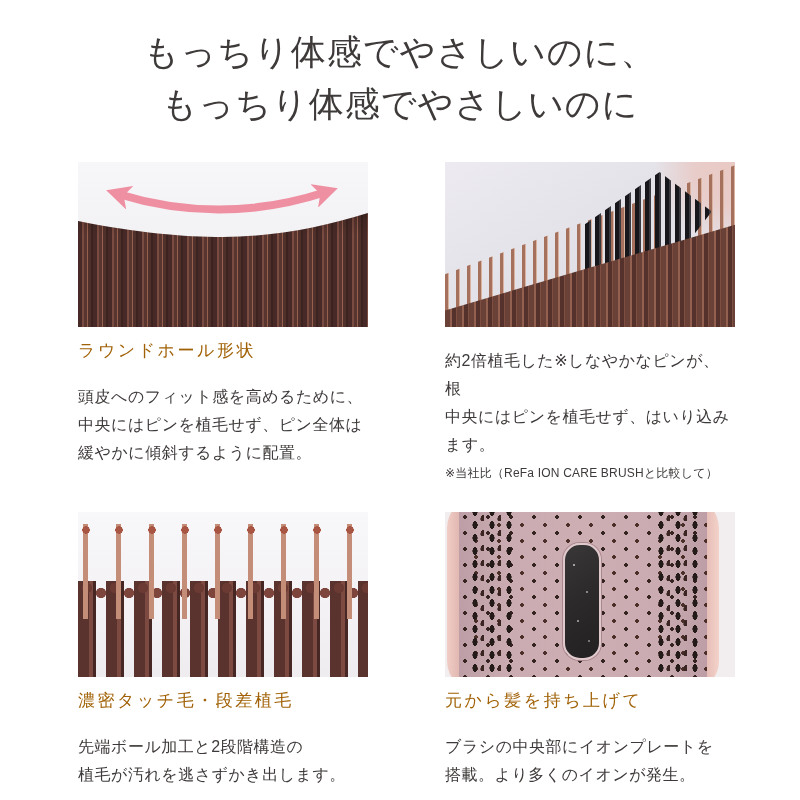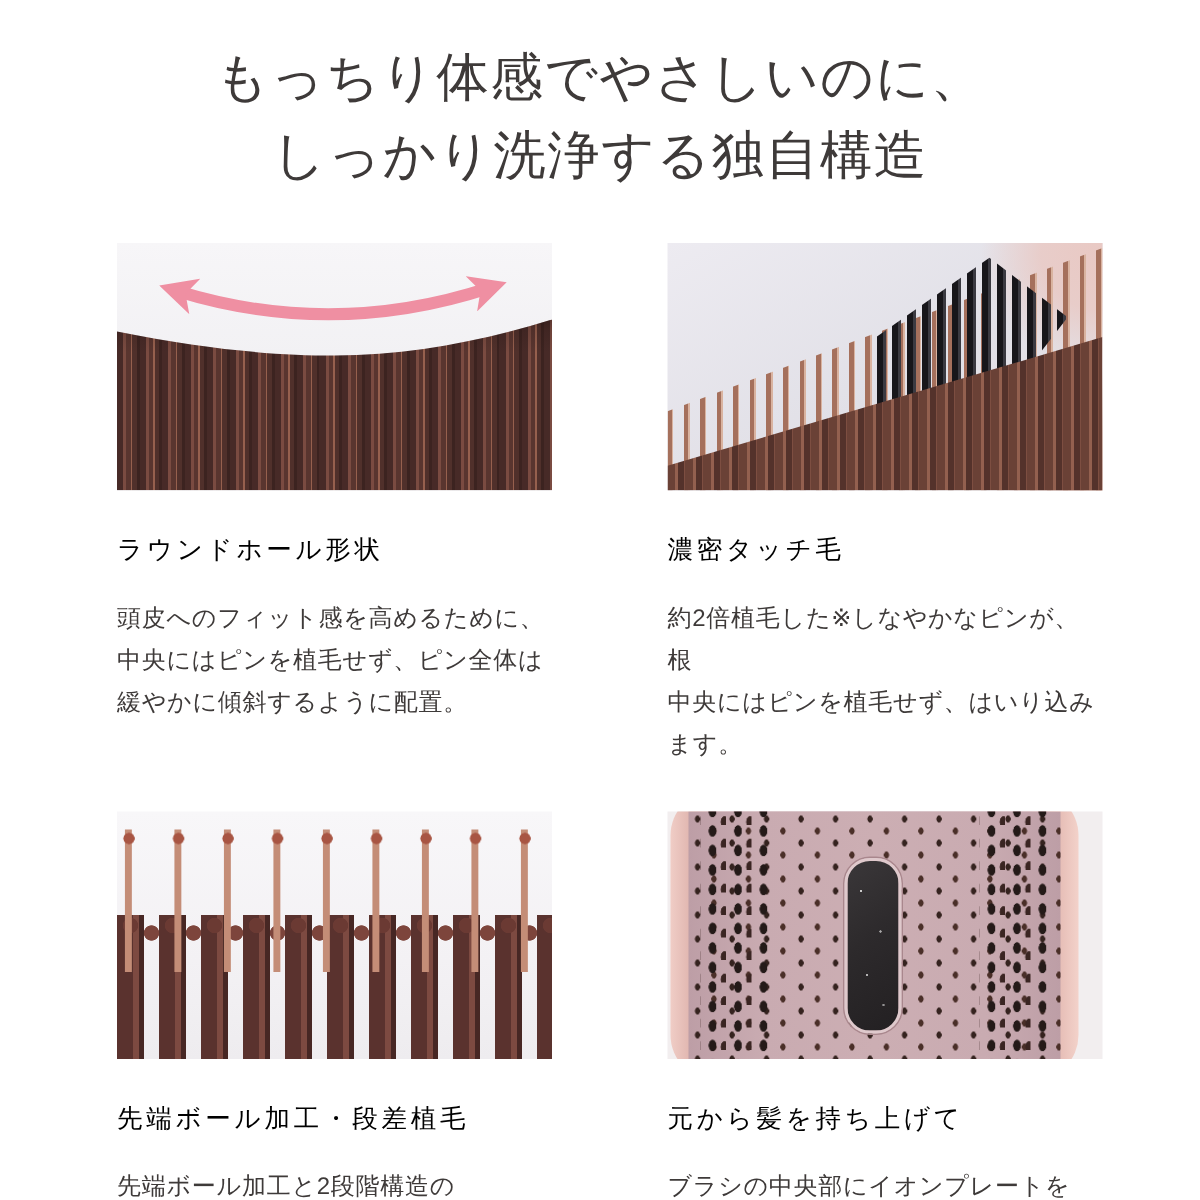--- a/index.html
+++ b/index.html
@@ -21,22 +21,22 @@
   .grid{
     margin-top:32px;padding-left:78px;
     display:grid;grid-template-columns:290px 290px;
     column-gap:77px;row-gap:30px;
   }
   .feature{width:290px;}
   .img{
     width:290px;height:165px;position:relative;overflow:hidden;
   }
   .f-heading{
-    margin:28px 0 0 0;font-size:17px;font-weight:500;
-    letter-spacing:2.5px;line-height:24px;color:#000000;
+    margin:12px 0 0 0;font-size:17px;font-weight:500;
+    letter-spacing:2.5px;line-height:24px;color:#a16207;
   }
   .f-body{
     margin:20px 0 0 0;font-size:16px;line-height:28px;
     letter-spacing:0.5px;white-space:pre-line;color:#3e3a39;
   }
   .f-note{
     margin:6px 0 0 0;font-size:12px;line-height:17px;
     letter-spacing:0.2px;white-space:nowrap;color:#3e3a39;
   }
 
@@ -148,21 +148,21 @@
     box-shadow:0 0 0 1px #a9878d;
   }
 </style>
 </head>
 <body>
 
 <div class="page">
 
   <h1 class="title">
     <span>もっちり体感でやさしいのに、</span><br>
-    <span>しっかり洗浄する独自構造</span>
+    <span>もっちり体感でやさしいのに</span>
   </h1>
 
   <div class="grid">
 
     <section class="feature">
       <div class="img img1">
         <svg class="arrow" viewBox="0 0 260 46">
           <defs>
             <marker id="ah" viewBox="0 0 10 10" markerWidth="3.1" markerHeight="3.1" refX="5" refY="5" orient="auto-start-reverse" markerUnits="strokeWidth">
               <path d="M0,0 L10,5 L0,10 L2.6,5 Z" fill="#ef8fa2"></path>
@@ -177,31 +177,31 @@
 中央にはピンを植毛せず、ピン全体は
 緩やかに傾斜するように配置。</p>
     </section>
 
     <section class="feature">
       <div class="img img2">
         <div class="bristles2-far"></div>
         <div class="bristles2-black"></div>
         <div class="bristles2-near"></div>
       </div>
-      <h3 class="f-heading">濃密タッチ毛</h3>
       <p class="f-body">約2倍植毛した※しなやかなピンが、根
 中央にはピンを植毛せず、はいり込みます。</p>
+      <p class="f-note">※当社比（ReFa ION CARE BRUSHと比較して）</p>
     </section>
 
     <section class="feature">
       <div class="img img3">
         <div class="pins3-thick"></div>
         <div class="pins3-thin"></div>
       </div>
-      <h3 class="f-heading">先端ボール加工・段差植毛</h3>
+      <h3 class="f-heading">濃密タッチ毛・段差植毛</h3>
       <p class="f-body">先端ボール加工と2段階構造の
 植毛が汚れを逃さずかき出します。</p>
     </section>
 
     <section class="feature">
       <div class="img img4">
         <div class="brush-body"></div>
         <div class="brush-face"></div>
         <div class="edge-cluster left"></div>
         <div class="edge-cluster right"></div>

